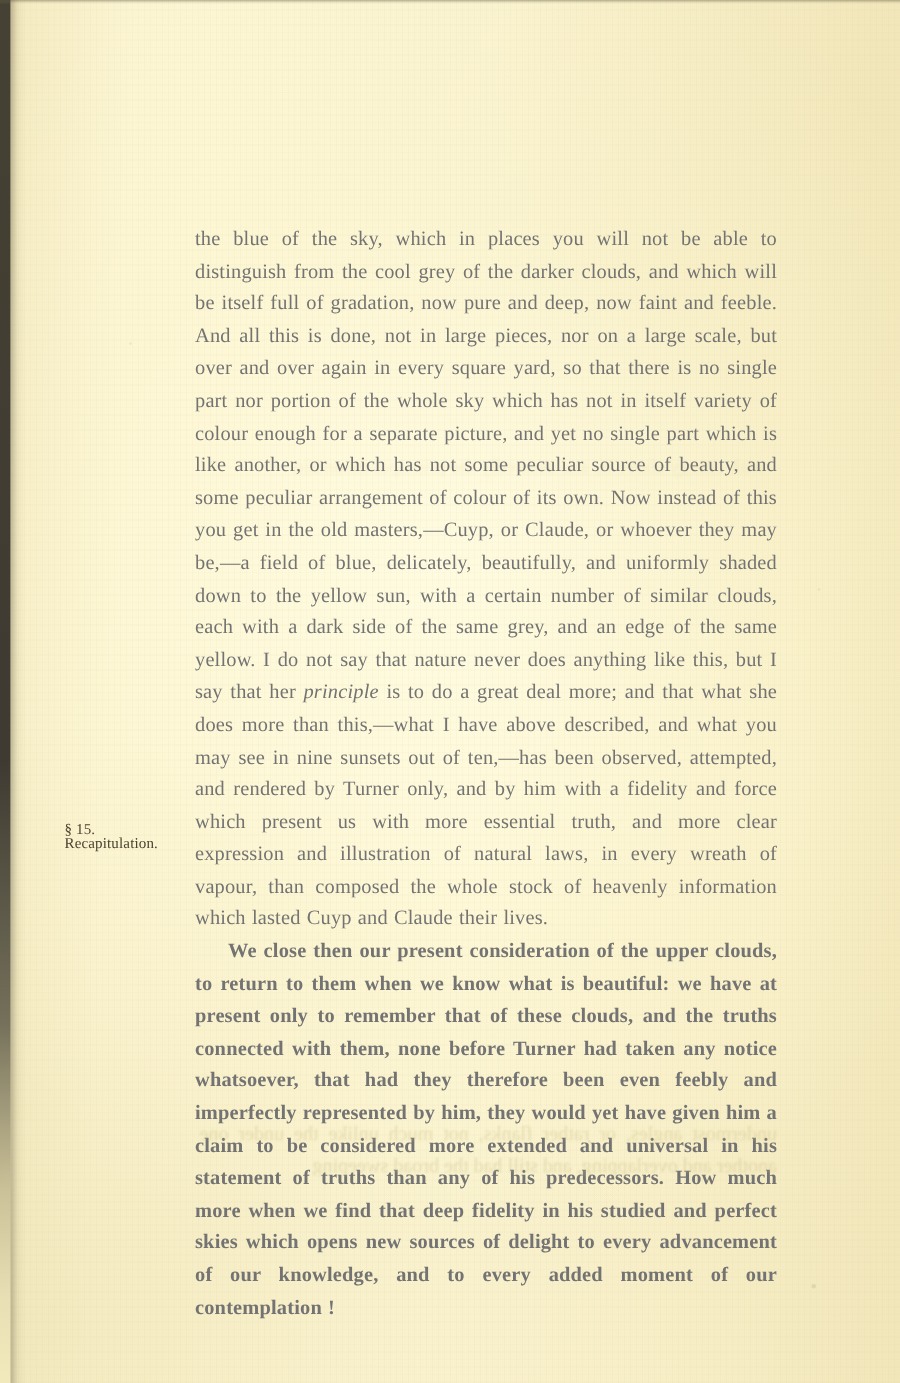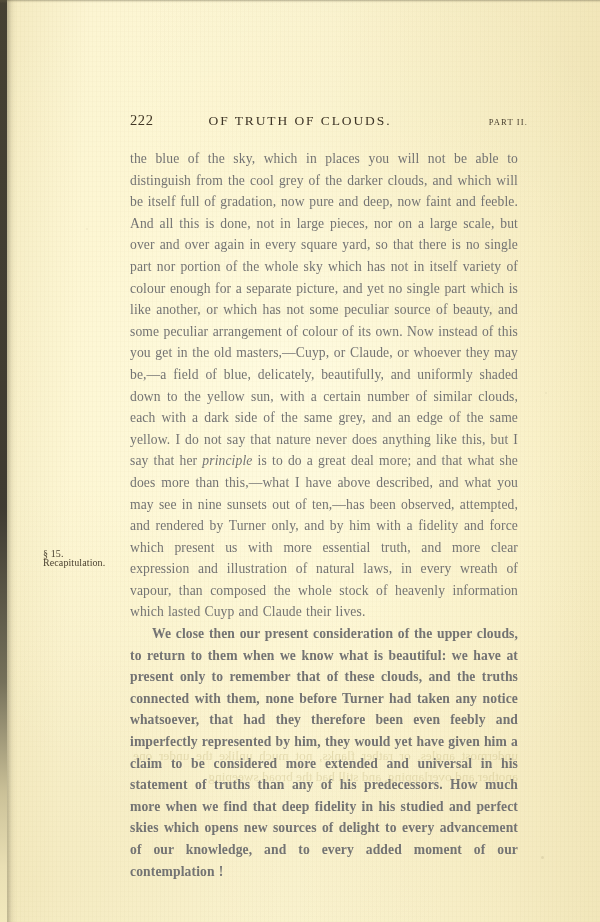--- a/index.html
+++ b/index.html
@@ -187,25 +187,20 @@
 
   <div id="paper-grain"></div>
   <div id="paper-fibers"></div>
 
   <div id="bleed-through-2">
     <span>with energy above it; and assuredly the principal mountain</span>
   </div>
 
   <div id="content">
 
-    <div class="running-head">
-      <span class="rh-folio">222</span>
-      <span class="rh-title">OF TRUTH OF CLOUDS.</span>
-      <span class="rh-part">PART II.</span>
-    </div>
 
     <div class="sidenote">§ 15. Recapitulation.</div>
 
     <div class="textblock">
       <p class="para" id="para-1"><span>the blue of the sky, which in places you will not be able to distinguish from the cool grey of the darker clouds, and which will be itself full of gradation, now pure and deep, now faint and feeble.  And all this is done, not in large pieces, nor on a large scale, but over and over again in every square yard, so that there is no single part nor portion of the whole sky which has not in itself variety of colour enough for a separate picture, and yet no single part which is like another, or which has not some peculiar source of beauty, and some peculiar arrangement of colour of its own. Now instead of this you get in the old masters,—Cuyp, or Claude, or whoever they may be,—a field of blue, delicately, beautifully, and uniformly shaded down to the yellow sun, with a certain number of similar clouds, each with a dark side of the same grey, and an edge of the same yellow.  I do not say that nature never does anything like this, but I say that her </span><span class="ital">principle</span><span> is to do a great deal more; and that what she does more than this,—what I have above described, and what you may see in nine sunsets out of ten,—has been observed, attempted, and rendered by Turner only, and by him with a fidelity and force which present us with more essential truth, and more clear expression and illustration of natural laws, in every wreath of vapour, than composed the whole stock of heavenly information which lasted Cuyp and Claude their lives.</span></p>
       <p class="para" id="para-2"><span class="indent"></span><span>We close then our present consideration of the upper clouds, to return to them when we know what is beautiful: we have at present only to remember that of these clouds, and the truths connected with them, none before Turner had taken any notice whatsoever, that had they therefore been even feebly and imperfectly represented by him, they would yet have given him a claim to be considered more extended and universal in his statement of truths than any of his predecessors.  How much more when we find that deep fidelity in his studied and perfect skies which opens new sources of delight to every advancement of our knowledge, and to every added moment of our contemplation !</span></p>
     </div>
 
   </div>
 

